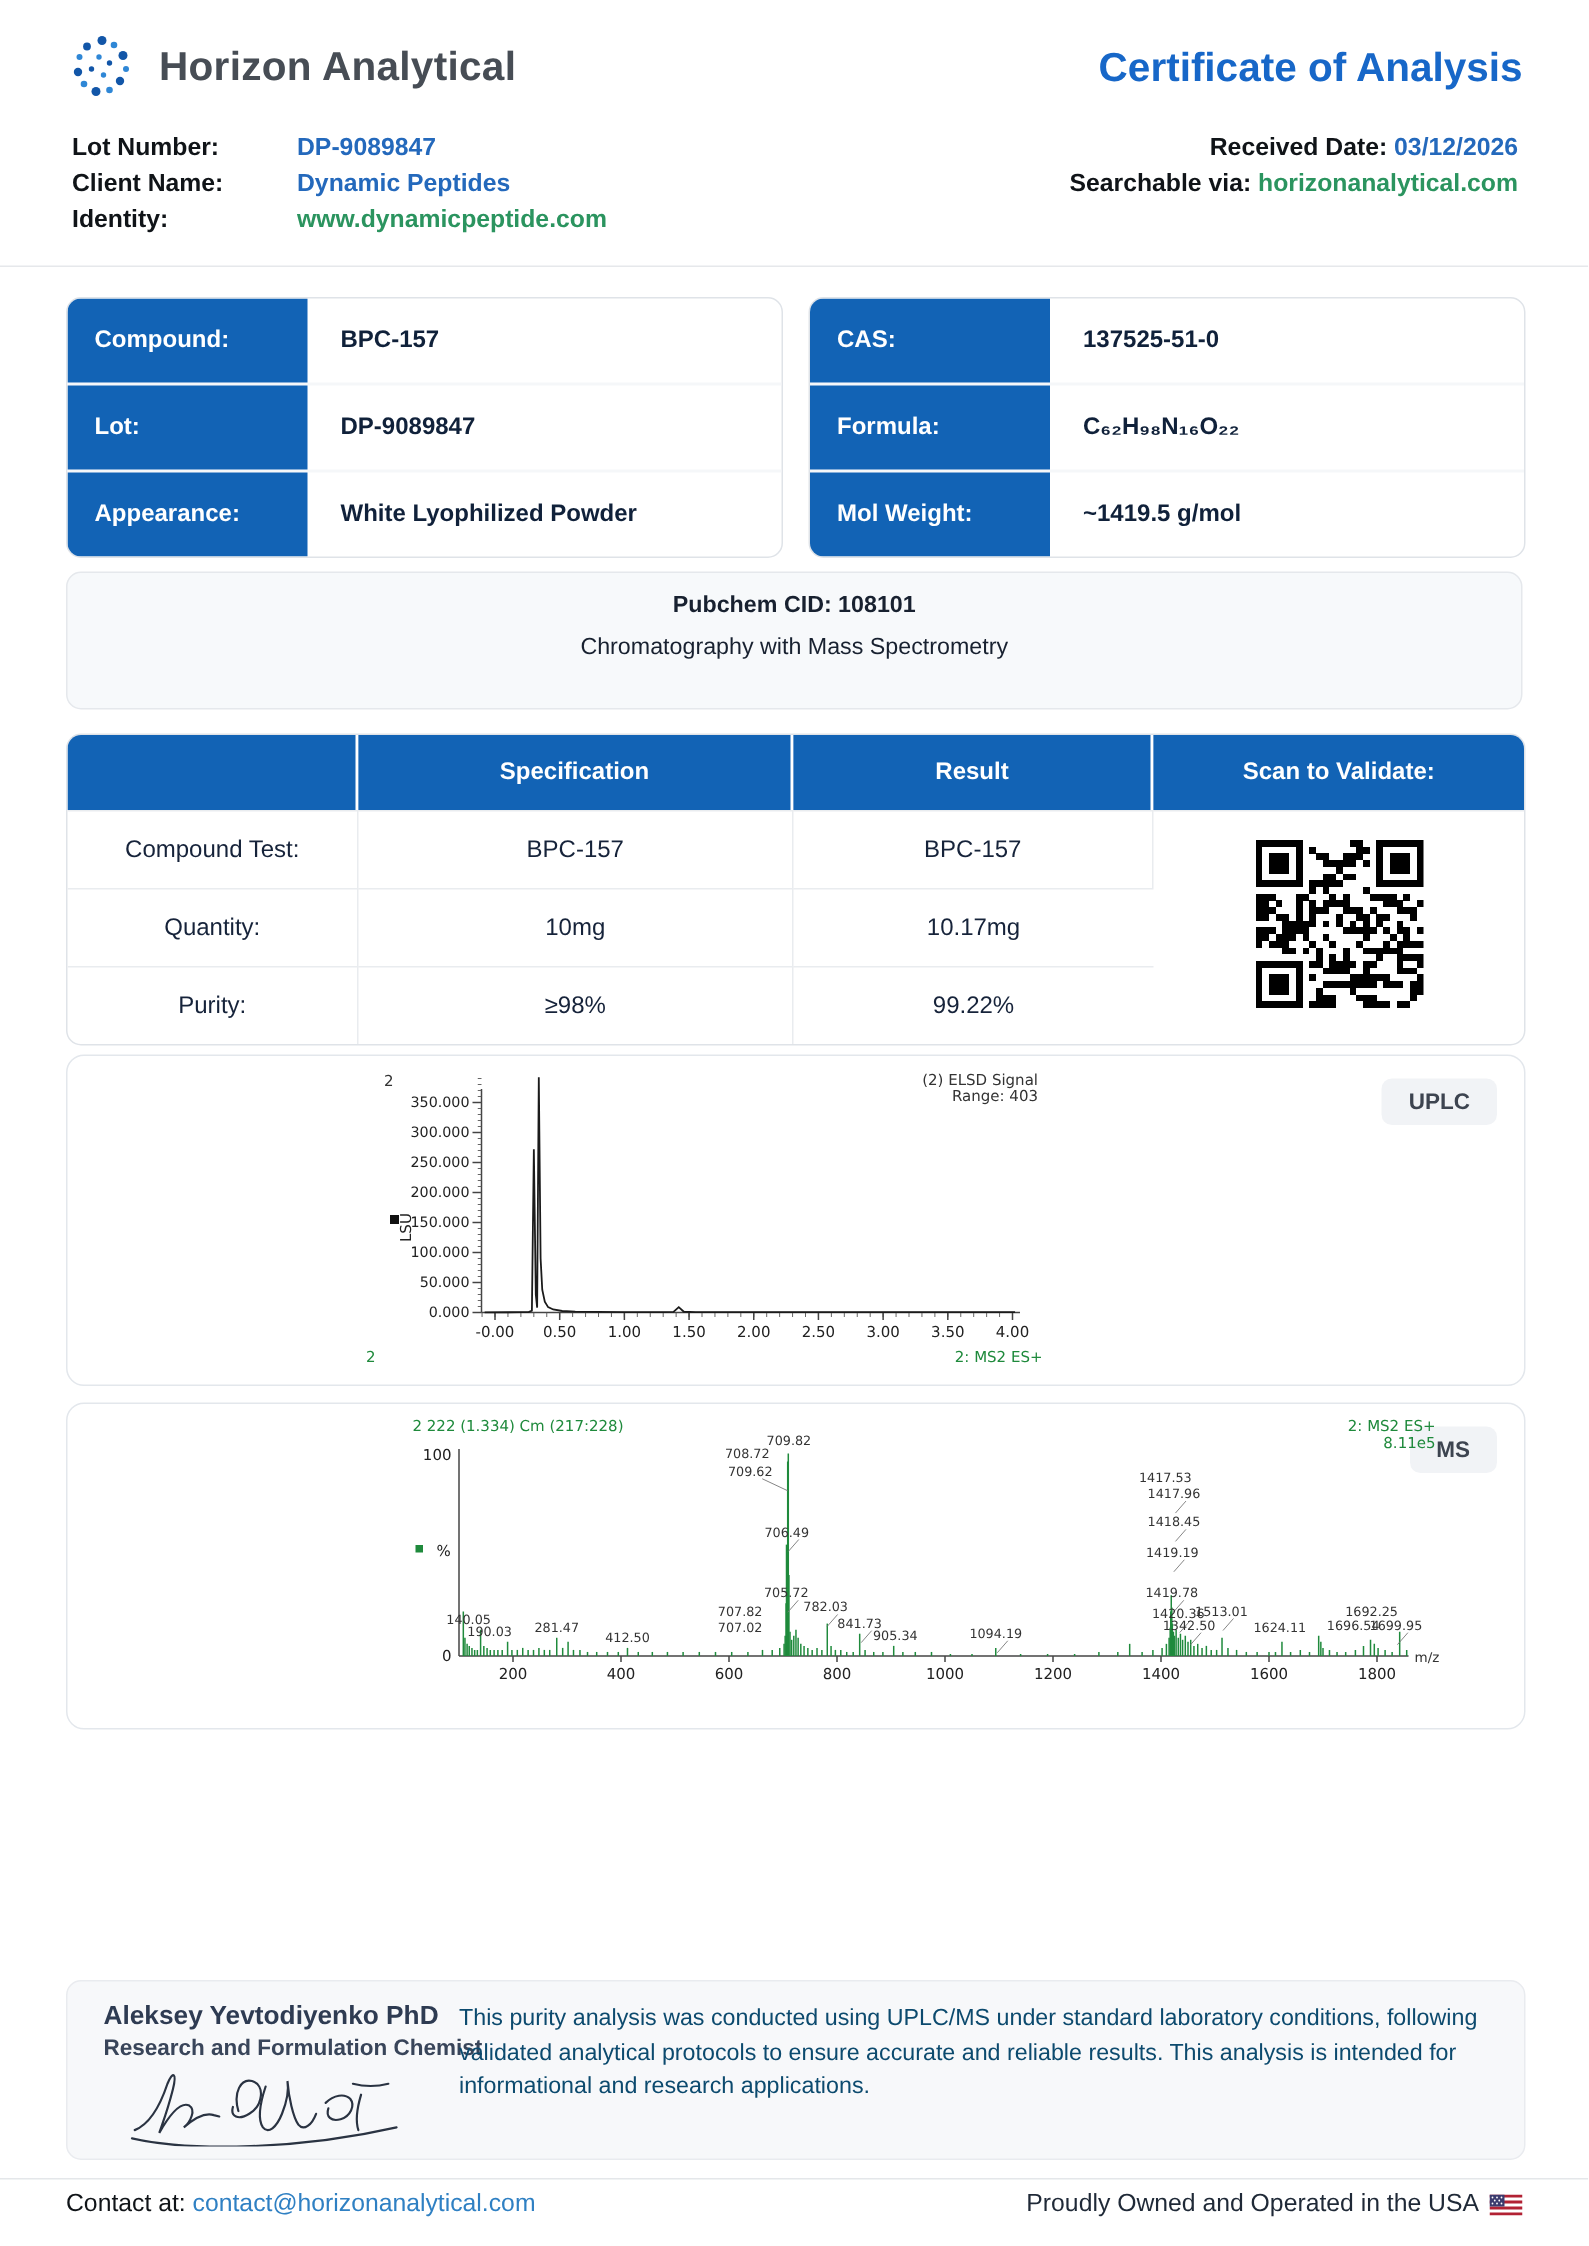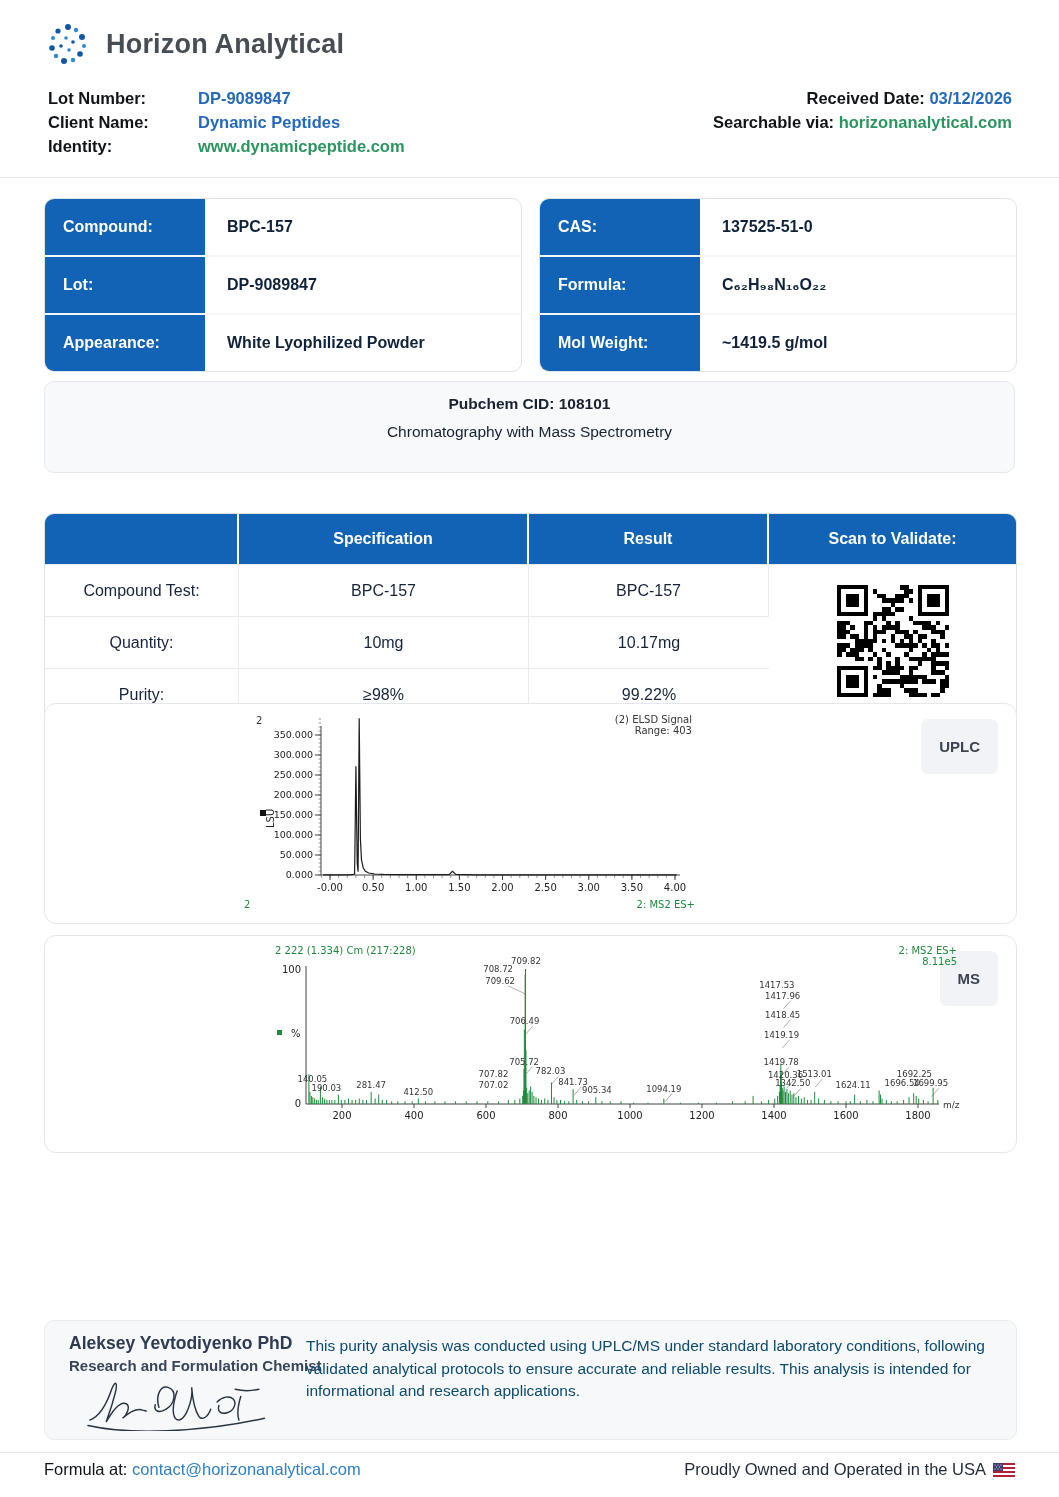--- a/index.html
+++ b/index.html
@@ -30,36 +30,36 @@
   .it-value{flex:1;display:flex;align-items:center;padding-left:22px;font-size:16px;
             font-weight:600;color:#10213a;}
 
   
   .pub-panel{left:44px;top:381px;width:971px;height:92px;background:#f7f9fb;border:1px solid #e5e8ec;
              border-radius:10px;box-sizing:border-box;text-align:center;}
   .pub-cid{margin-top:13px;font-size:15.5px;font-weight:600;color:#182130;}
   .pub-desc{margin-top:8px;font-size:15.5px;font-weight:500;color:#182130;line-height:21px;}
 
   
-  .spec-wrap{left:44px;top:489px;width:971px;border:1px solid #dfe3e8;border-radius:10px;overflow:hidden;background:#fff;margin-top:24px;}
+  .spec-wrap{left:44px;top:489px;width:971px;border:1px solid #dfe3e8;border-radius:10px;overflow:hidden;background:#fff;}
   table.spec{width:100%;border-collapse:separate;border-spacing:0;table-layout:fixed;}
   table.spec th{background:#1263B5;color:#fff;font-size:16px;font-weight:700;height:48px;border-right:2px solid #fff;}
   table.spec th:last-child{border-right:none;}
   table.spec td{height:49px;text-align:center;font-size:16px;font-weight:500;color:#16233a;
                 border-top:1px solid #e9ecef;border-right:1px solid #e9ecef;}
   table.spec td:last-child{border-right:none;}
   td.bold{font-weight:700;}
   .qr-cell{vertical-align:middle;}
 
   
   .chart-panel{left:44px;width:971px;border:1px solid #e3e7ec;border-radius:12px;background:#fff;}
   .panel-uplc{top:703px;height:219px;}
   .panel-ms{top:935px;height:216px;}
   .badge{position:absolute;top:15px;right:18px;background:#f1f3f6;border-radius:7px;
-         padding:19px 18px;font-size:15px;color:#3d4450;font-weight:600;}
+         padding:7px 18px;font-size:15px;color:#3d4450;font-weight:600;}
   .chart-svg{position:absolute;}
   #uplc-chart{left:195px;top:6px;}
   #ms-chart{left:222px;top:8px;}
 
   
   .sig-panel{left:44px;top:1320px;width:971px;height:118px;background:#f7f8fa;
              border:1px solid #e9ebef;border-radius:10px;}
   .sig-name{position:absolute;left:24px;top:12px;font-size:17.5px;font-weight:800;color:#2E3B52;}
   .sig-title{position:absolute;left:24px;top:36px;font-size:15px;font-weight:700;color:#39455a;}
   .sig-svg{position:absolute;left:28px;top:50px;}
@@ -91,20 +91,21 @@
       <circle cx="8" cy="28" r="2.8" fill="#1256A8"></circle>
         <circle cx="9" cy="18" r="2" fill="#2F87D6"></circle>
       <circle cx="14" cy="11" r="2.6" fill="#1256A8"></circle>
         <circle cx="22" cy="18" r="1.8" fill="#2F87D6"></circle>
       <circle cx="29" cy="22" r="1.8" fill="#1256A8"></circle>
         <circle cx="25" cy="30" r="1.8" fill="#2F87D6"></circle>
       <circle cx="17" cy="26" r="1.8" fill="#1256A8"></circle>
     </svg>
     <span class="brand-name">Horizon Analytical</span>
   </div>
+  <div class="abs doc-title">Certificate of Analysis</div>
 
   <div class="abs hfields-left">
     <div class="hf-row">
       <span class="hf-label">Lot Number:</span><span class="hf-value c-blue">DP-9089847</span>
     </div>
     <div class="hf-row">
       <span class="hf-label">Client Name:</span><span class="hf-value c-blue">Dynamic Peptides</span>
     </div>
     <div class="hf-row">
       <span class="hf-label">Identity:</span><a class="hf-value c-green link">www.dynamicpeptide.com</a>
@@ -774,21 +775,21 @@
         <path d="M148,34 C154,28 162,27 166,31 C170,36 166,44 159,46 C152,48 148,44 150,38"></path>
         <path d="M174,28 C171,38 170,48 172,54 M168,20 C176,22 186,22 194,20"></path>
         <path d="M6,60 C50,70 130,68 200,52"></path>
       </g>
     </svg>
     <div class="sig-note">This purity analysis was conducted using UPLC/MS under standard laboratory conditions, following validated analytical protocols to ensure accurate and reliable results. This analysis is intended for informational and research applications.</div>
   </div>
 
   <div class="abs footer-line"></div>
   <div class="abs footer-left">
-    <span>Formula at:</span>
+    <span>Contact at:</span>
     <a class="email link">contact@horizonanalytical.com</a>
   </div>
   <div class="abs footer-right">
     <span>Proudly Owned and Operated in the USA</span>
     <svg width="22" height="14" viewBox="0 0 22 14">
       <rect width="22" height="14" fill="#ffffff"></rect>
       <g fill="#B22234">
         <rect y="0" width="22" height="2"></rect>
           <rect y="4" width="22" height="2"></rect>
         <rect y="8" width="22" height="2"></rect>

